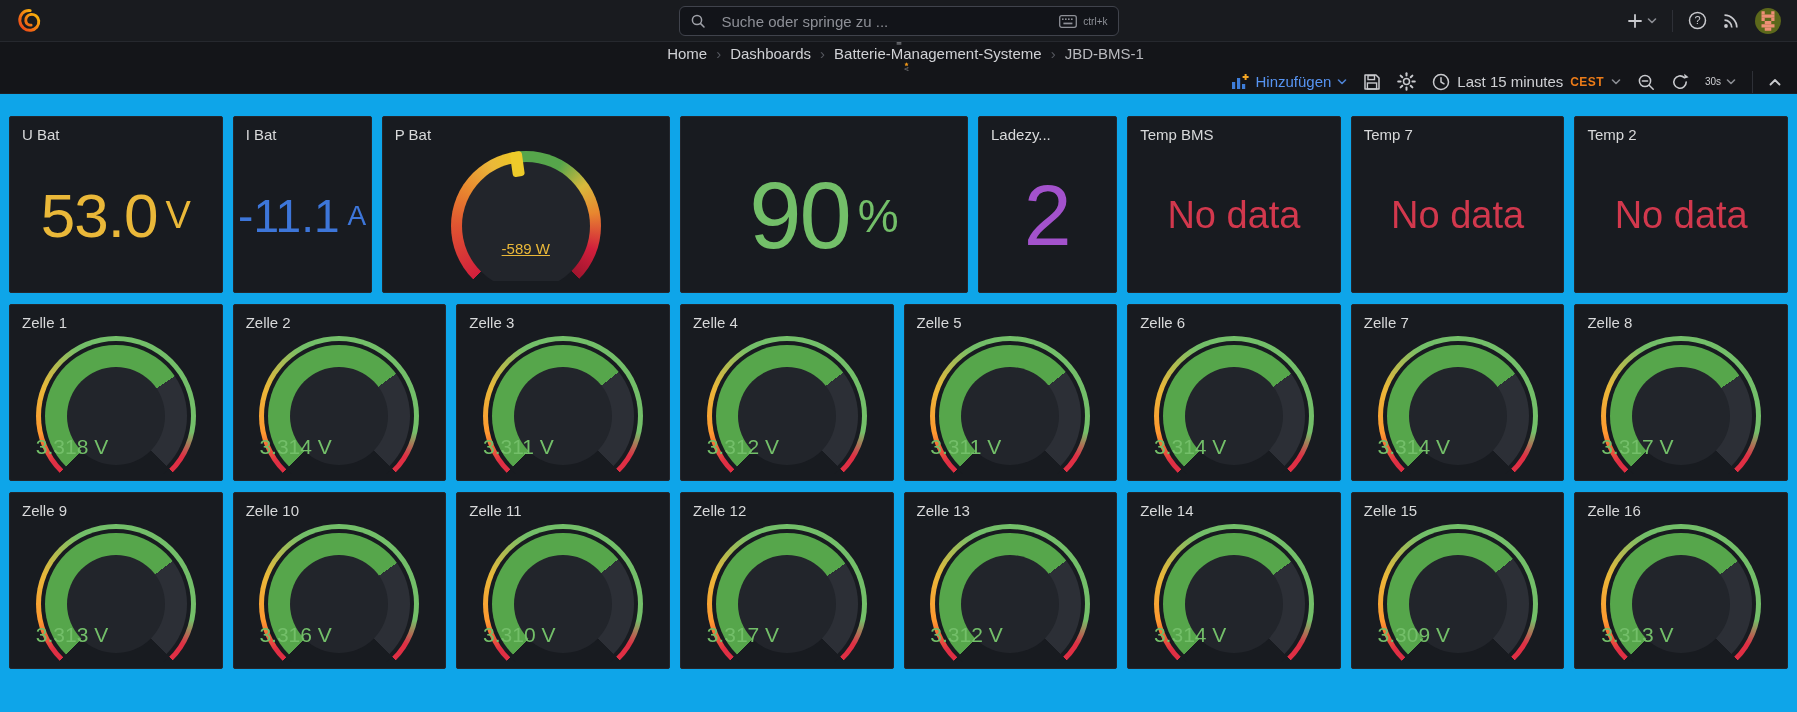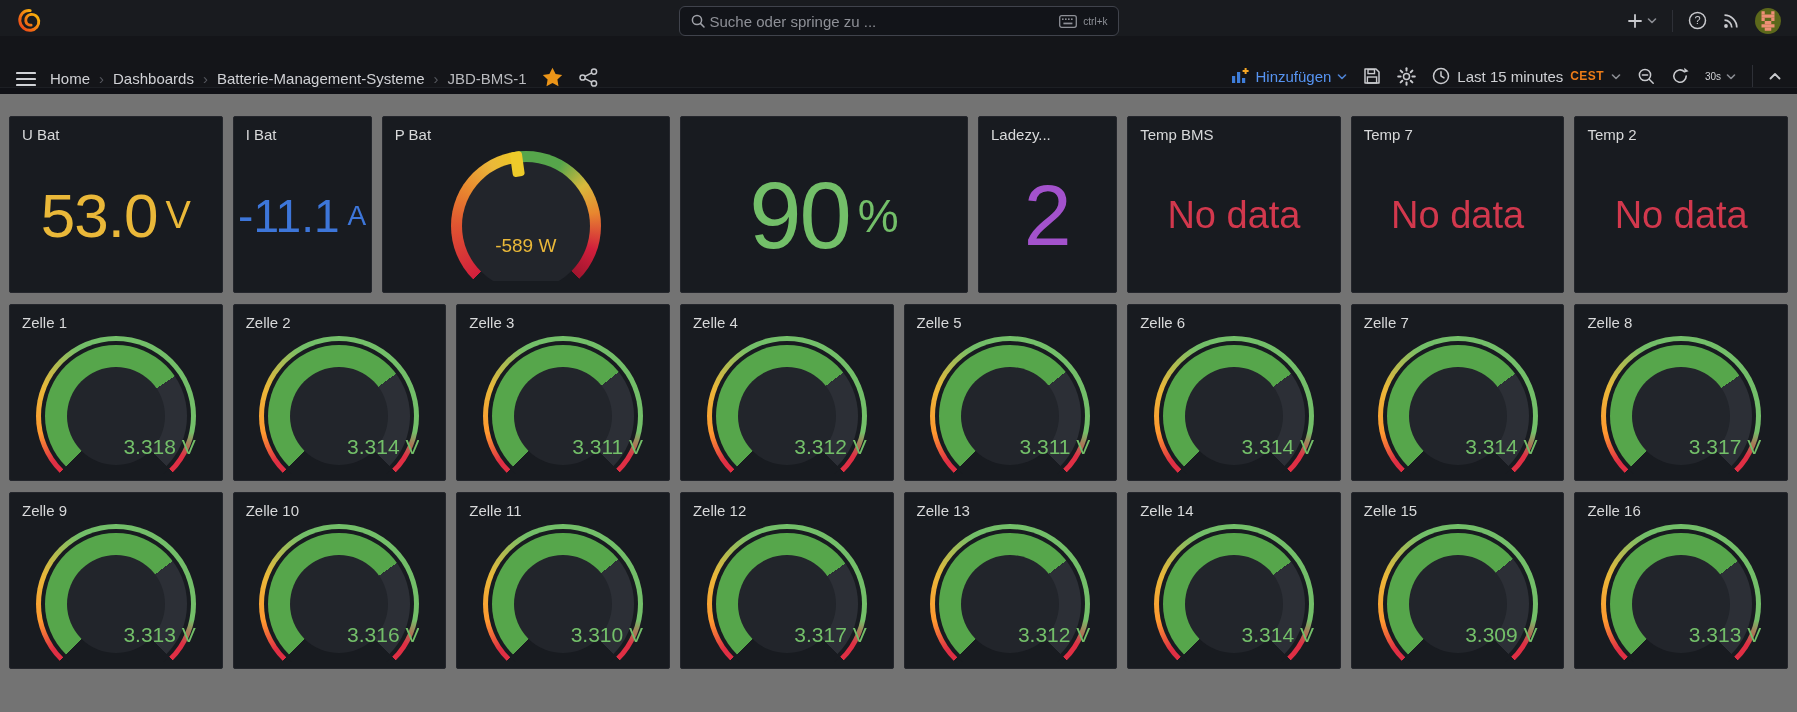--- a/index.html
+++ b/index.html
@@ -13,48 +13,48 @@
   .topnav {
     position:absolute; top:0; left:0; right:0; height:42px;
     background:#191b1f; border-bottom:1px solid #26282e;
     display:flex; align-items:center; padding:0 16px;
   }
   .logo { width:27px; height:27px; display:block; }
   .searchbox {
     position:absolute; left:50%; transform:translateX(-50%); top:6px;
     width:440px; height:30px; background:#121419;
     border:1px solid #40434c; border-radius:6px;
-    display:flex; align-items:center; padding:0 10px; gap:4px;
+    display:flex; align-items:center; padding:0 10px; gap:16px;
     color:#8e9097; font-size:15px; cursor:text;
   }
   .searchbox .ph { flex:1; white-space:nowrap; overflow:hidden; }
   .kbd-hint { display:flex; align-items:center; gap:6px; font-size:10px; color:#8e9097; }
   .nav-right { margin-left:auto; display:flex; align-items:center; gap:15px; }
   .icon-btn { display:flex; align-items:center; gap:4px; cursor:pointer; color:#c9cace; }
   .vdiv { width:1px; height:22px; background:#2e3037; }
   .avatar { width:26px; height:26px; border-radius:50%; overflow:hidden; display:block; cursor:pointer; }
   
   .toolbar {
-    position:absolute; top:36px; left:0; right:0; height:52px;
+    position:absolute; top:42px; left:0; right:0; height:52px;
     background:#141519; border-bottom:1px solid #1d1f24;
-    display:flex; align-items:flex-end; padding:0 16px;
+    display:flex; align-items:center; padding:0 16px;flex-direction:column;
   }
   .crumbs { display:flex; align-items:center; margin-left:14px; font-size:15px; }
   .crumb { color:#d0d1d5; cursor:pointer; white-space:nowrap; }
   .crumb.last { color:#b9babe; cursor:default; }
   .crumb-sep { color:#56585f; margin:0 9px; font-size:15px; }
   .tb-right { margin-left:auto; display:flex; align-items:center; gap:16px; }
   .add-group { display:flex; align-items:center; gap:6px; color:#5794f2; font-size:15px; font-weight:500; cursor:pointer; }
   .time-group { display:flex; align-items:center; gap:7px; cursor:pointer; color:#cfd0d4; font-size:15px; }
   .tz { color:#eb7b18; font-size:12px; font-weight:700; letter-spacing:.4px; }
   .interval { display:flex; align-items:center; gap:5px; color:#cfd0d4; font-size:10px; cursor:pointer; }
   
   .dash {
     position:absolute; top:94px; left:0; right:0; bottom:0;
-    background:#737373; padding:22px 9px 0;
+    background:#0ea5e9; padding:22px 9px 0;
   }
   .grid {
     display:grid; grid-template-columns:repeat(24, minmax(0,1fr));
     gap:11px 10px; grid-auto-rows:177px;
   }
   .panel {
     background:#181b20; border:1px solid #24262c; border-radius:2px;
     position:relative; overflow:hidden;
   }
   .span2 { grid-column:span 2; } .span3 { grid-column:span 3; } .span4 { grid-column:span 4; }
@@ -78,39 +78,39 @@
   .cg-ring {
     left:0; top:0; width:160px; height:160px;
     background:conic-gradient(from 225deg,
       #e02f44 0deg 9deg, #ff9830 32deg, #eab839 66deg, #73bf69 106deg,
       #73bf69 237deg, #e02f44 256deg, #e02f44 270deg, transparent 270deg 360deg);
   }
   .cg-ring-hole { left:5px; top:5px; width:150px; height:150px; background:#181b20; }
   .cg-fill { left:9px; top:9px; width:142px; height:142px; }
   .cg-hole { left:31px; top:31px; width:98px; height:98px; background:#22252b; }
   .cg-value {
-    left:0; right:0; bottom:15px; position:absolute; text-align:right;
+    left:0; right:0; bottom:15px; position:absolute; text-align:left;
     color:#73bf69; font-size:21px; font-weight:500; border-radius:0 !important;
   }
   .pgauge { width:150px; height:130px; position:relative; margin:8px auto 0; overflow:hidden; }
   .pg-ring {
     position:absolute; left:0; top:0; width:150px; height:150px; border-radius:50%;
     background:conic-gradient(from 225deg,
       #d21f3c 0deg, #e05531 46deg, #e8872f 76deg, #eab839 106deg, #edc524 126deg,
       #56a64b 131deg 164deg, #d8b93c 190deg, #e8872f 214deg, #d21f3c 244deg,
       #a0152e 270deg, transparent 270deg 360deg);
   }
   .pg-hole { position:absolute; left:11px; top:11px; width:128px; height:128px; border-radius:50%; background:#22252b; }
   .pg-wedge {
     position:absolute; left:calc(50% - 6px); top:0; width:12px; height:25px;
     background:#eecb2a; border-radius:3px; transform-origin:6px 75px; transform:rotate(-8deg);
   }
   .pg-value {
     position:absolute; left:0; right:0; bottom:24px; text-align:center;
-    color:#eab839; font-size:19px; font-weight:500;
+    color:#eab839; font-size:15px; font-weight:500;text-decoration:underline;
   }
   svg { display:block; }
   .chev { opacity:.85; }
 </style>
 </head>
 <body>
 
 <header class="topnav">
   <svg class="logo" viewBox="0 0 24 24">
     <defs>

